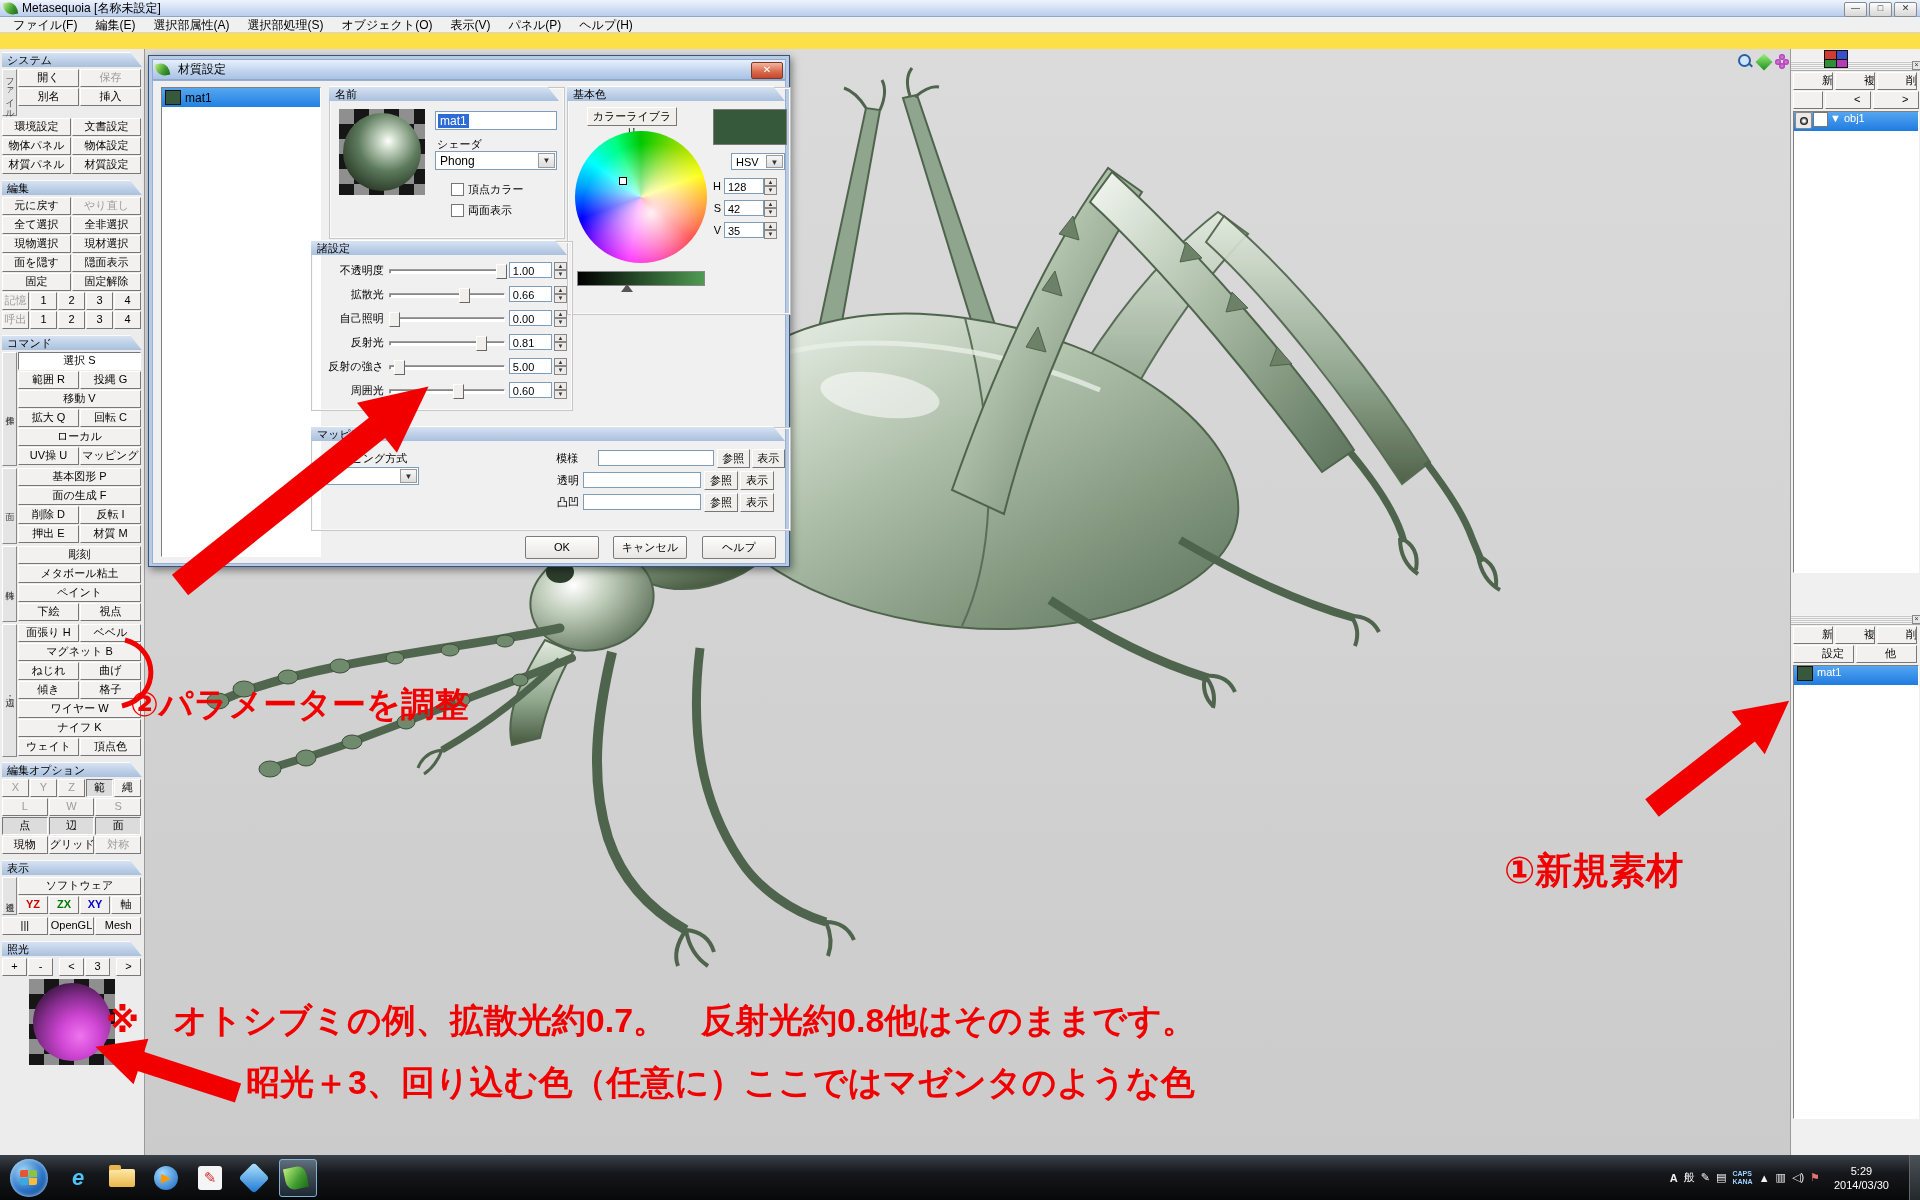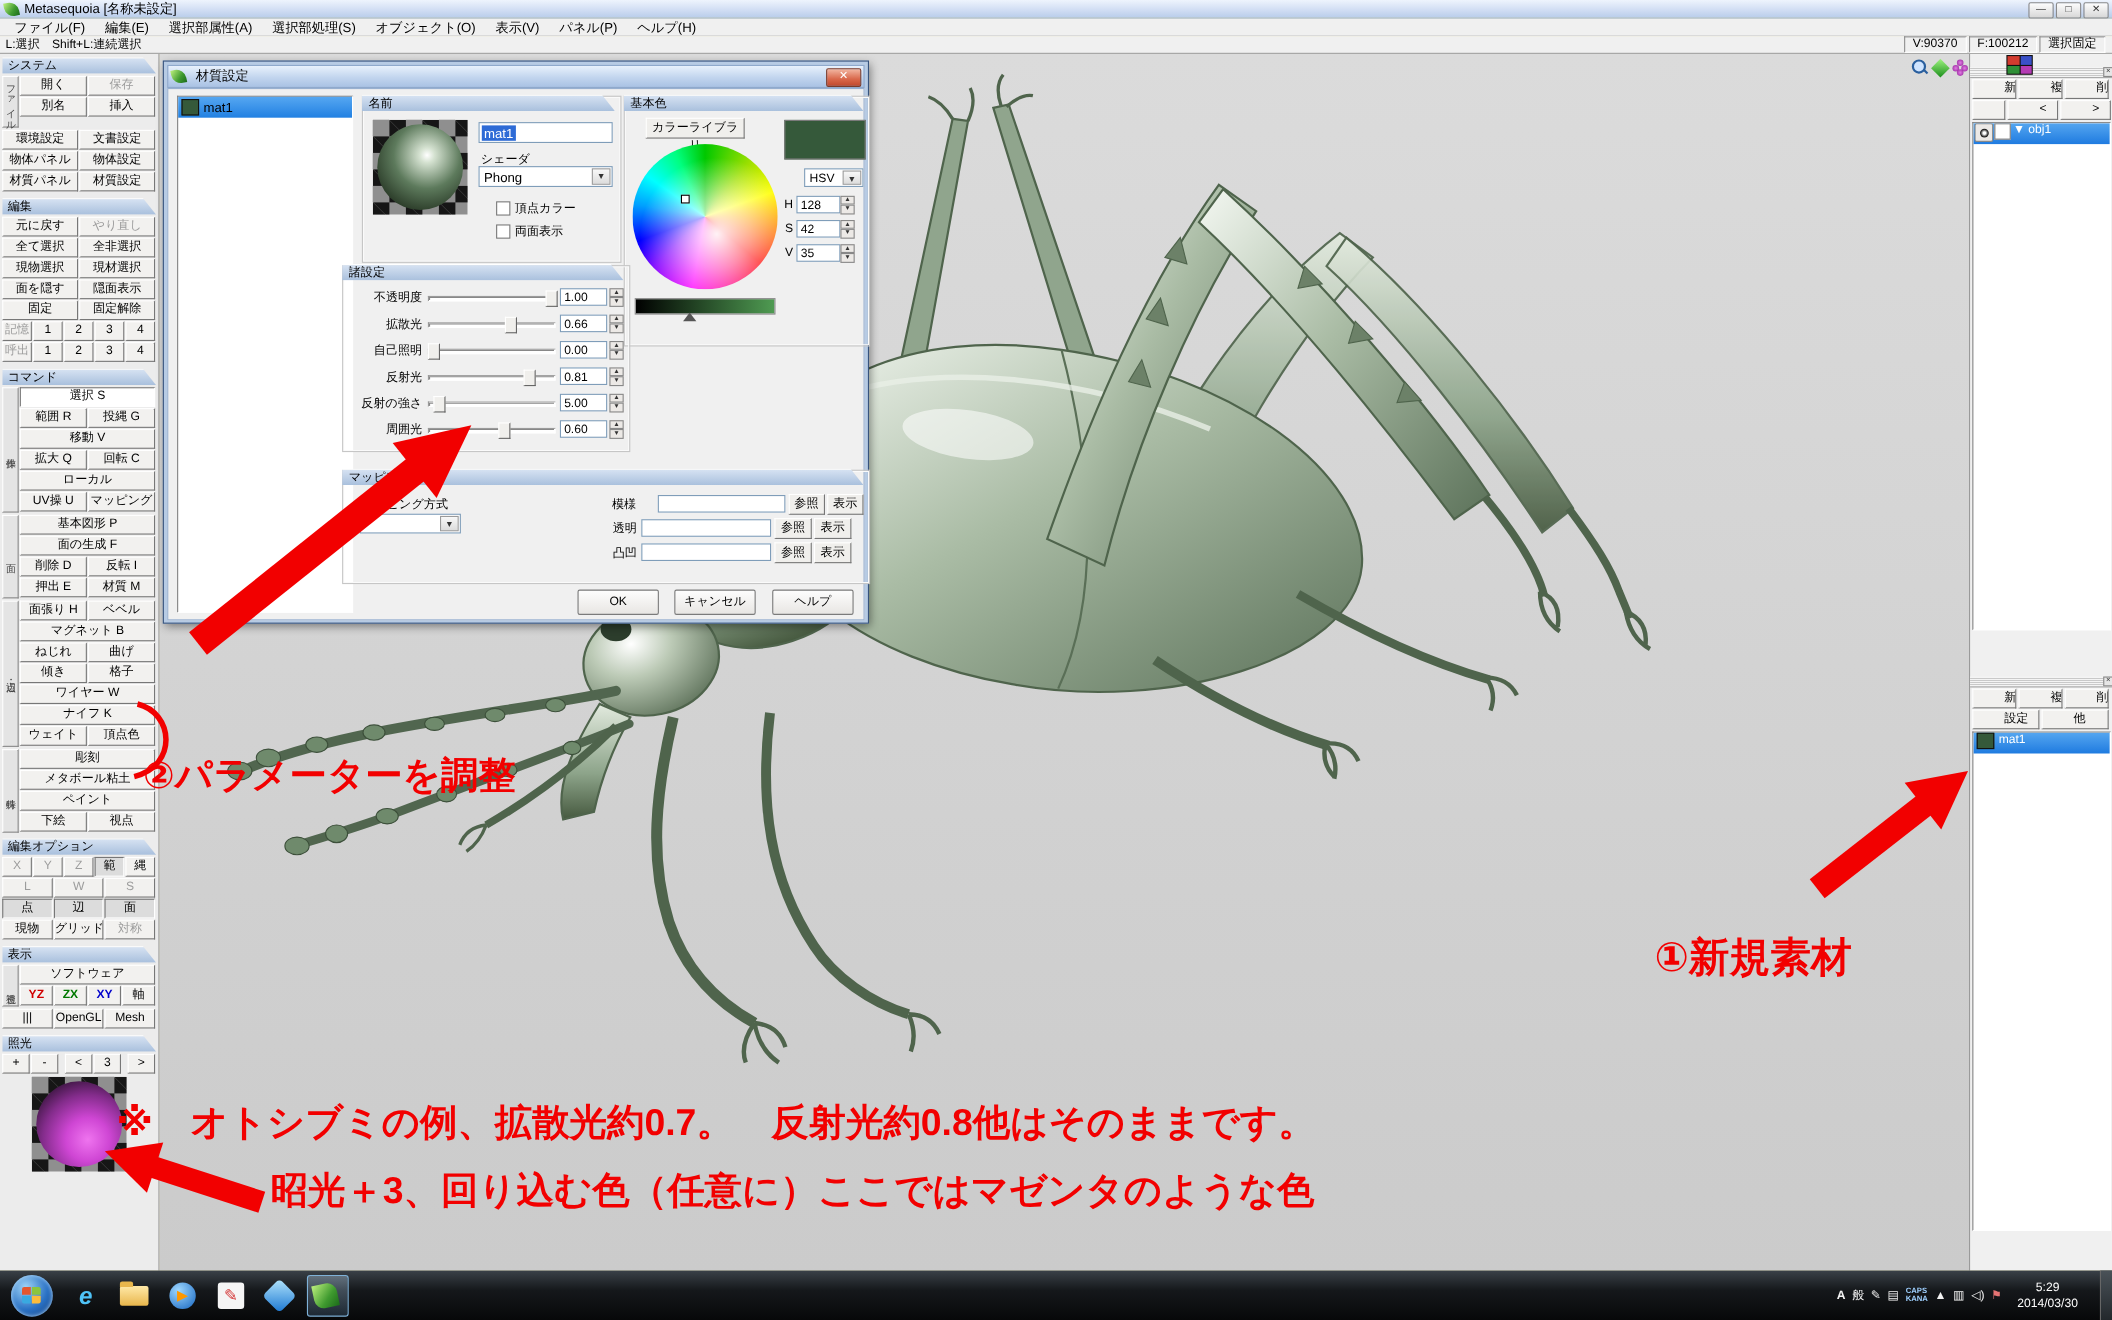--- a/index.html
+++ b/index.html
@@ -1,18 +1,18 @@
 <!DOCTYPE html>
 <html><head>
 <meta charset="utf-8">
 <style>
   html,body{margin:0;padding:0;background:#222;}
   .screen{position:relative;width:1920px;height:1200px;overflow:hidden;
     font-family:"Liberation Sans","DejaVu Sans",sans-serif;font-size:12px;color:#000;
-    background:#fef9c3;-webkit-user-select:none;user-select:none;}
+    background:#fde047;-webkit-user-select:none;user-select:none;}
   
   .titlebar{position:absolute;left:0;top:0;width:1920px;height:17px;
     background:linear-gradient(#eef4fd,#cfdcf3 60%,#b9cdea);border-bottom:1px solid #8ea6c5;
     display:flex;align-items:center;padding-left:4px;box-sizing:border-box;font-size:12px;}
   .leaf{width:13px;height:13px;margin-right:5px;border-radius:0 9px 0 9px;
     background:linear-gradient(135deg,#bdf07e,#3f9a2f 60%,#1c6b1a);transform:rotate(-12deg);}
   .capbtns{position:absolute;right:3px;top:2px;display:flex;gap:2px;}
   .capbtn{width:21px;height:13px;font-size:9px;line-height:11px;text-align:center;
     background:linear-gradient(#fdfdfd,#d7d7d7);border:1px solid #8a8a8a;border-radius:2px;color:#333;}
   .menubar{position:absolute;left:0;top:17px;width:1920px;height:16px;background:#f0f0f0;
@@ -152,26 +152,20 @@
   <div class="menubar" id="menubar">
       <span class="menu-item">ファイル(F)</span>
       <span class="menu-item">編集(E)</span>
       <span class="menu-item">選択部属性(A)</span>
       <span class="menu-item">選択部処理(S)</span>
       <span class="menu-item">オブジェクト(O)</span>
       <span class="menu-item">表示(V)</span>
       <span class="menu-item">パネル(P)</span>
       <span class="menu-item">ヘルプ(H)</span>
     </div>
-  <div class="statusrow">
-    <span class="mode">L:選択　Shift+L:連続選択</span>
-    <span class="scell">V:90370</span>
-    <span class="scell">F:100212</span>
-    <span class="scell" style="margin-right:6px;">選択固定</span>
-  </div>
 
   <div class="viewport"></div>
   <svg class="annosvg" width="1920" height="1200" style="z-index:4;">
     <defs>
       <linearGradient id="mg1" x1="0" y1="0" x2="1" y2="1">
         <stop offset="0" stop-color="#f4f8f2"></stop>
           <stop offset="0.45" stop-color="#aabca5"></stop>
           <stop offset="1" stop-color="#5c725a"></stop>
       </linearGradient>
       <linearGradient id="mg2" x1="0" y1="0" x2="0" y2="1">
@@ -384,20 +378,38 @@
               <span class="sbtn">削除 D</span>
               <span class="sbtn">反転 I</span>
             </div>
             <div class="btn-row">
               <span class="sbtn">押出 E</span>
               <span class="sbtn">材質 M</span>
             </div>
           </div>
         </div>
         <div class="grp">
+          <div class="side-tab">特殊</div>
+          <div class="rows">
+            <div class="btn-row">
+              <span class="sbtn">彫刻</span>
+            </div>
+            <div class="btn-row">
+              <span class="sbtn">メタボール粘土</span>
+            </div>
+            <div class="btn-row">
+              <span class="sbtn">ペイント</span>
+            </div>
+            <div class="btn-row">
+              <span class="sbtn">下絵</span>
+              <span class="sbtn">視点</span>
+            </div>
+          </div>
+        </div>
+        <div class="grp">
           <div class="side-tab">辺・点</div>
           <div class="rows">
             <div class="btn-row">
               <span class="sbtn">面張り H</span>
               <span class="sbtn">ベベル</span>
             </div>
             <div class="btn-row">
               <span class="sbtn">マグネット B</span>
             </div>
             <div class="btn-row">
@@ -410,38 +422,20 @@
             </div>
             <div class="btn-row">
               <span class="sbtn">ワイヤー W</span>
             </div>
             <div class="btn-row">
               <span class="sbtn">ナイフ K</span>
             </div>
             <div class="btn-row">
               <span class="sbtn">ウェイト</span>
               <span class="sbtn">頂点色</span>
-            </div>
-          </div>
-        </div>
-        <div class="grp">
-          <div class="side-tab">特殊</div>
-          <div class="rows">
-            <div class="btn-row">
-              <span class="sbtn">彫刻</span>
-            </div>
-            <div class="btn-row">
-              <span class="sbtn">メタボール粘土</span>
-            </div>
-            <div class="btn-row">
-              <span class="sbtn">ペイント</span>
-            </div>
-            <div class="btn-row">
-              <span class="sbtn">下絵</span>
-              <span class="sbtn">視点</span>
             </div>
           </div>
         </div>
       </div>
       <div class="side-sec">
         <div class="sec-hdr">編集オプション</div>
         <div class="grp">
           <div class="rows">
             <div class="btn-row">
               <span class="sbtn d">X</span>

